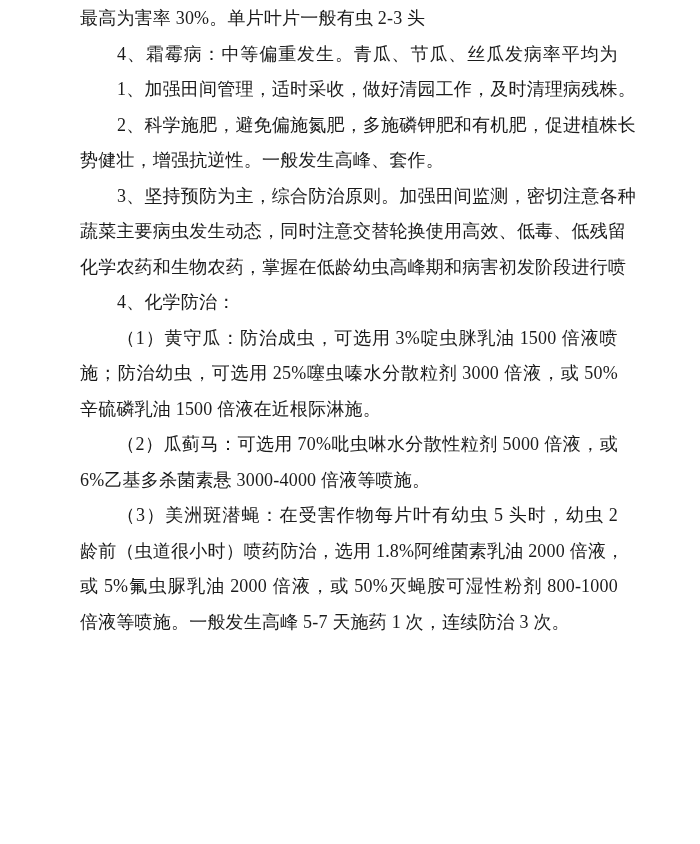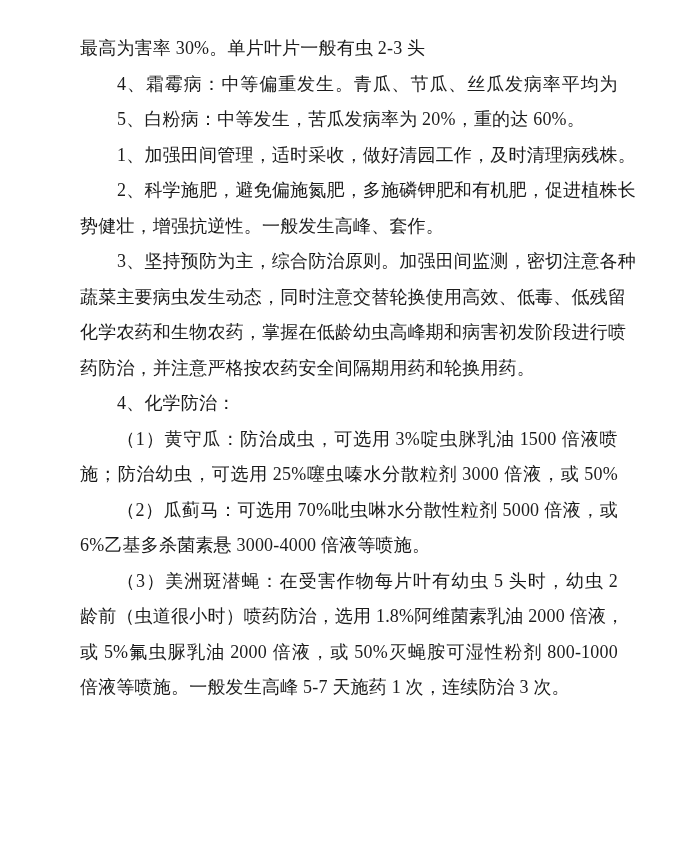--- a/index.html
+++ b/index.html
@@ -10,21 +10,20 @@
     background: #ffffff;
     overflow: hidden;
     font-family: "Liberation Serif", "DejaVu Serif", serif;
     color: #1b1b1b;
   }
   .content {
     position: absolute;
     left: 80px;
     top: 6px;
     width: 538px;
-    margin-top: 30px;
   }
   .line {
     height: 35.5px;
     font-size: 18px;
     line-height: 24px;
     white-space: pre;
     letter-spacing: 0.2px;
   }
   .line.indent { padding-left: 37px; box-sizing: border-box; }
   .line.justify {
@@ -67,21 +66,20 @@
         <span>、</span>
         <span>丝</span>
         <span>瓜</span>
         <span>发</span>
         <span>病</span>
         <span>率</span>
         <span>平</span>
         <span>均</span>
         <span>为</span>
       </div>
-      <div class="line indent">5、白粉病：中等发生，苦瓜发病率为 20%，重的达 60%。</div>
       <div class="line indent justify">
         <span>1</span>
         <span>、</span>
         <span>加</span>
         <span>强</span>
         <span>田</span>
         <span>间</span>
         <span>管</span>
         <span>理</span>
         <span>，</span>
@@ -226,21 +224,20 @@
         <span>病</span>
         <span>害</span>
         <span>初</span>
         <span>发</span>
         <span>阶</span>
         <span>段</span>
         <span>进</span>
         <span>行</span>
         <span>喷</span>
       </div>
-      <div class="line">药防治，并注意严格按农药安全间隔期用药和轮换用药。</div>
       <div class="line indent">4、化学防治：</div>
       <div class="line indent justify">
         <span>（</span>
         <span>1</span>
         <span>）</span>
         <span>黄</span>
         <span>守</span>
         <span>瓜</span>
         <span>：</span>
         <span>防</span>
@@ -282,20 +279,21 @@
         <span>散</span>
         <span>粒</span>
         <span>剂</span>
         <span> 3000 </span>
         <span>倍</span>
         <span>液</span>
         <span>，</span>
         <span>或</span>
         <span> 50%</span>
       </div>
+      <div class="line">辛硫磷乳油 1500 倍液在近根际淋施。</div>
       <div class="line indent justify">
         <span>（</span>
         <span>2</span>
         <span>）</span>
         <span>瓜</span>
         <span>蓟</span>
         <span>马</span>
         <span>：</span>
         <span>可</span>
         <span>选</span>

